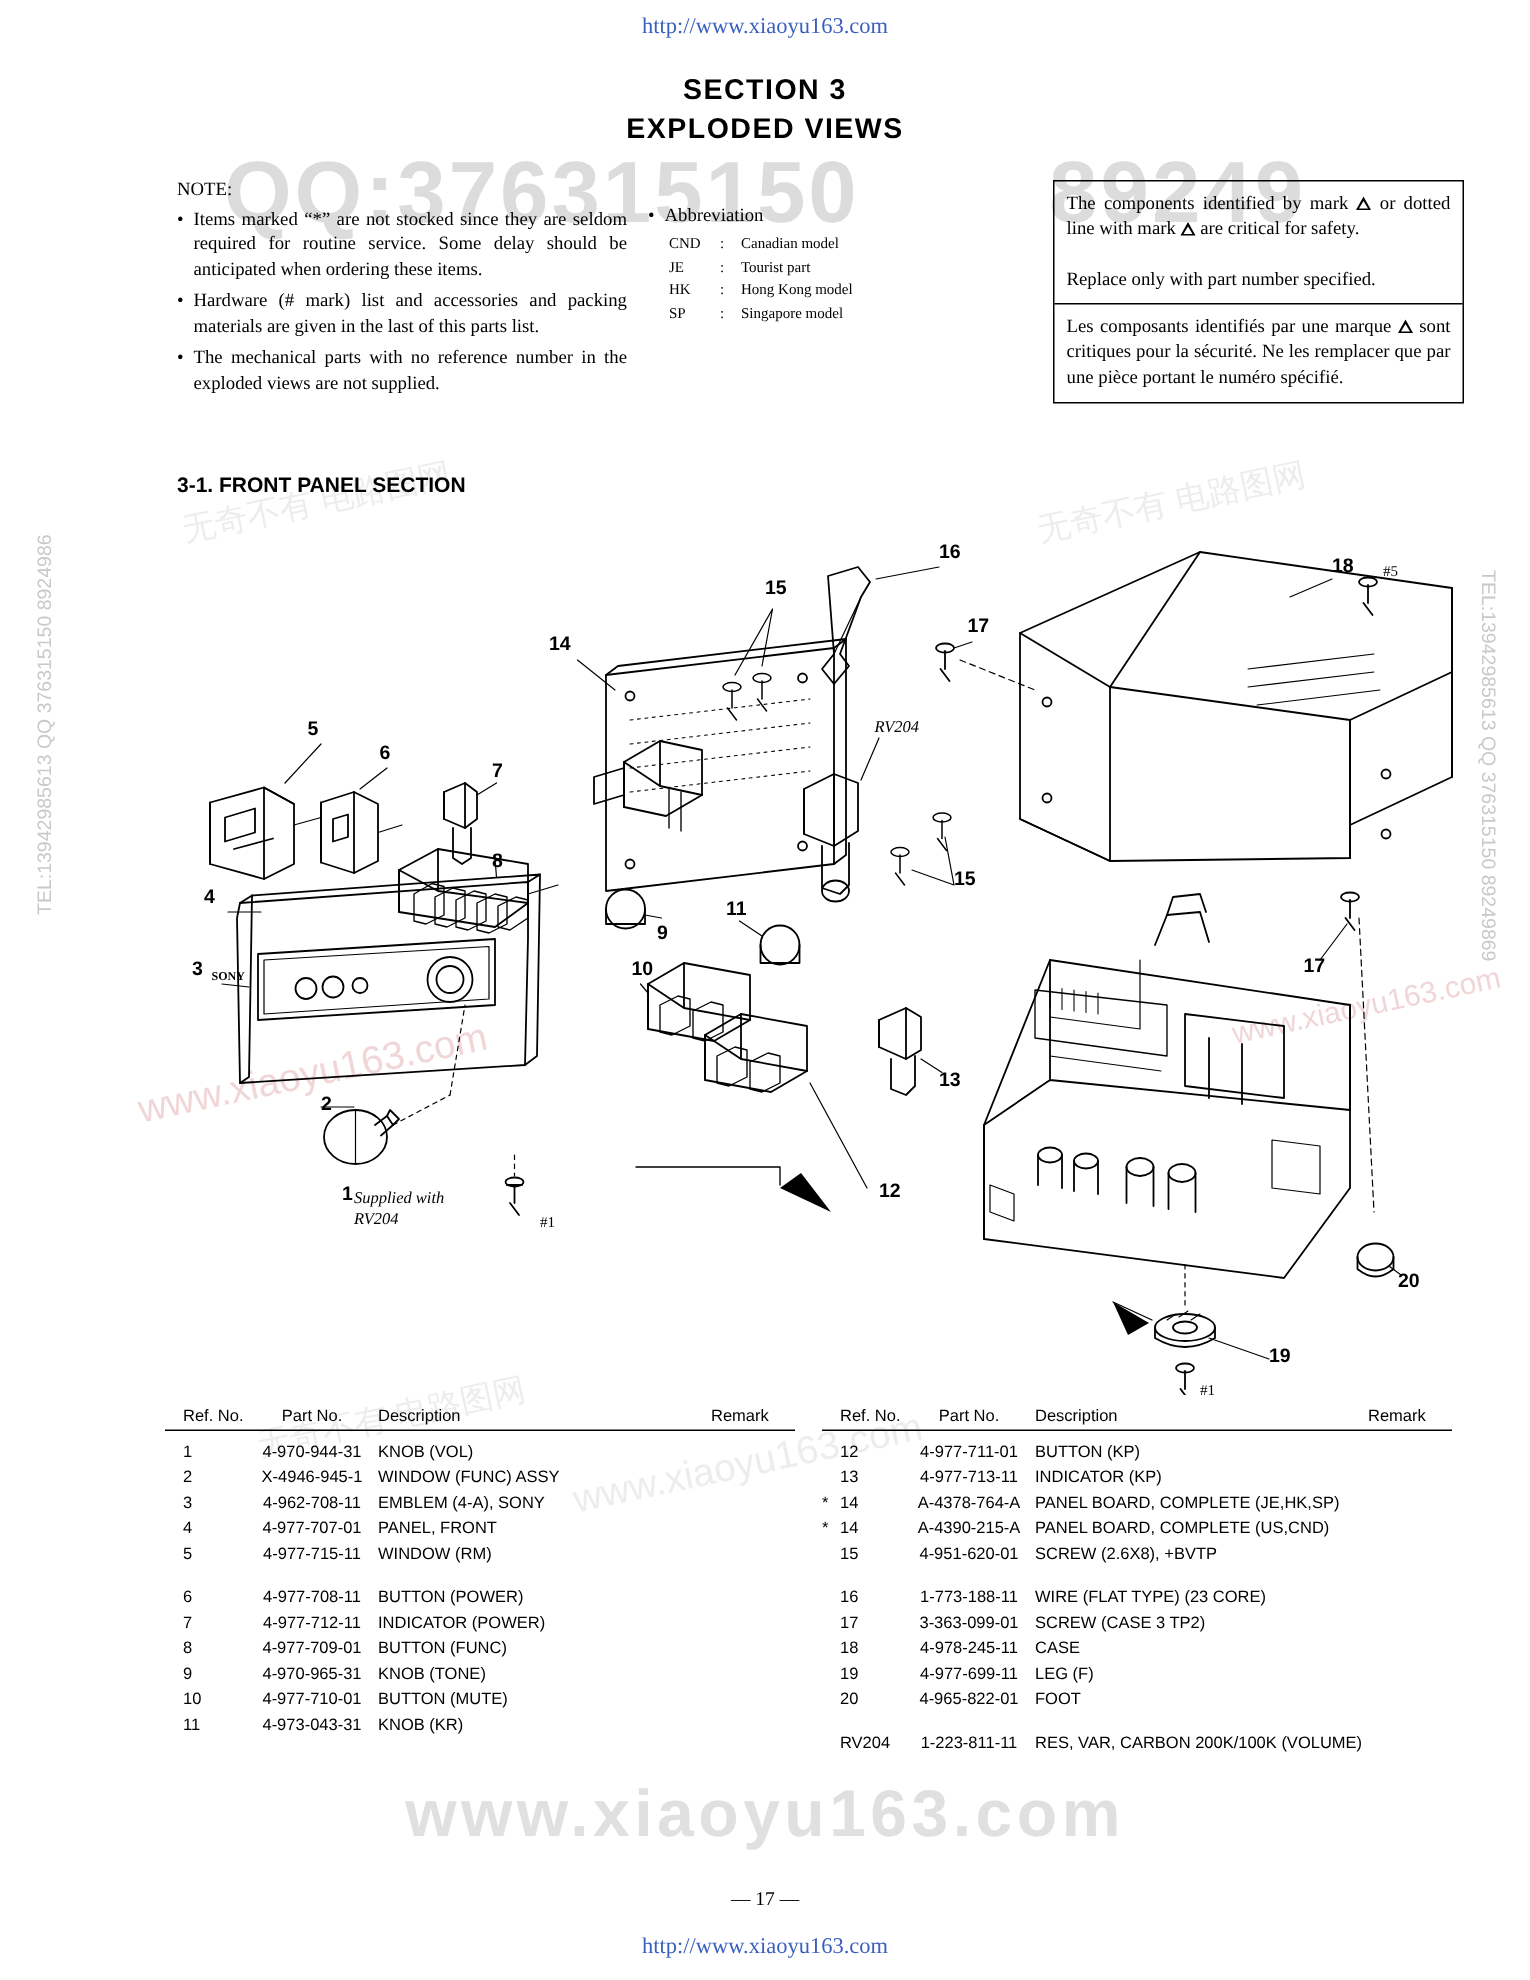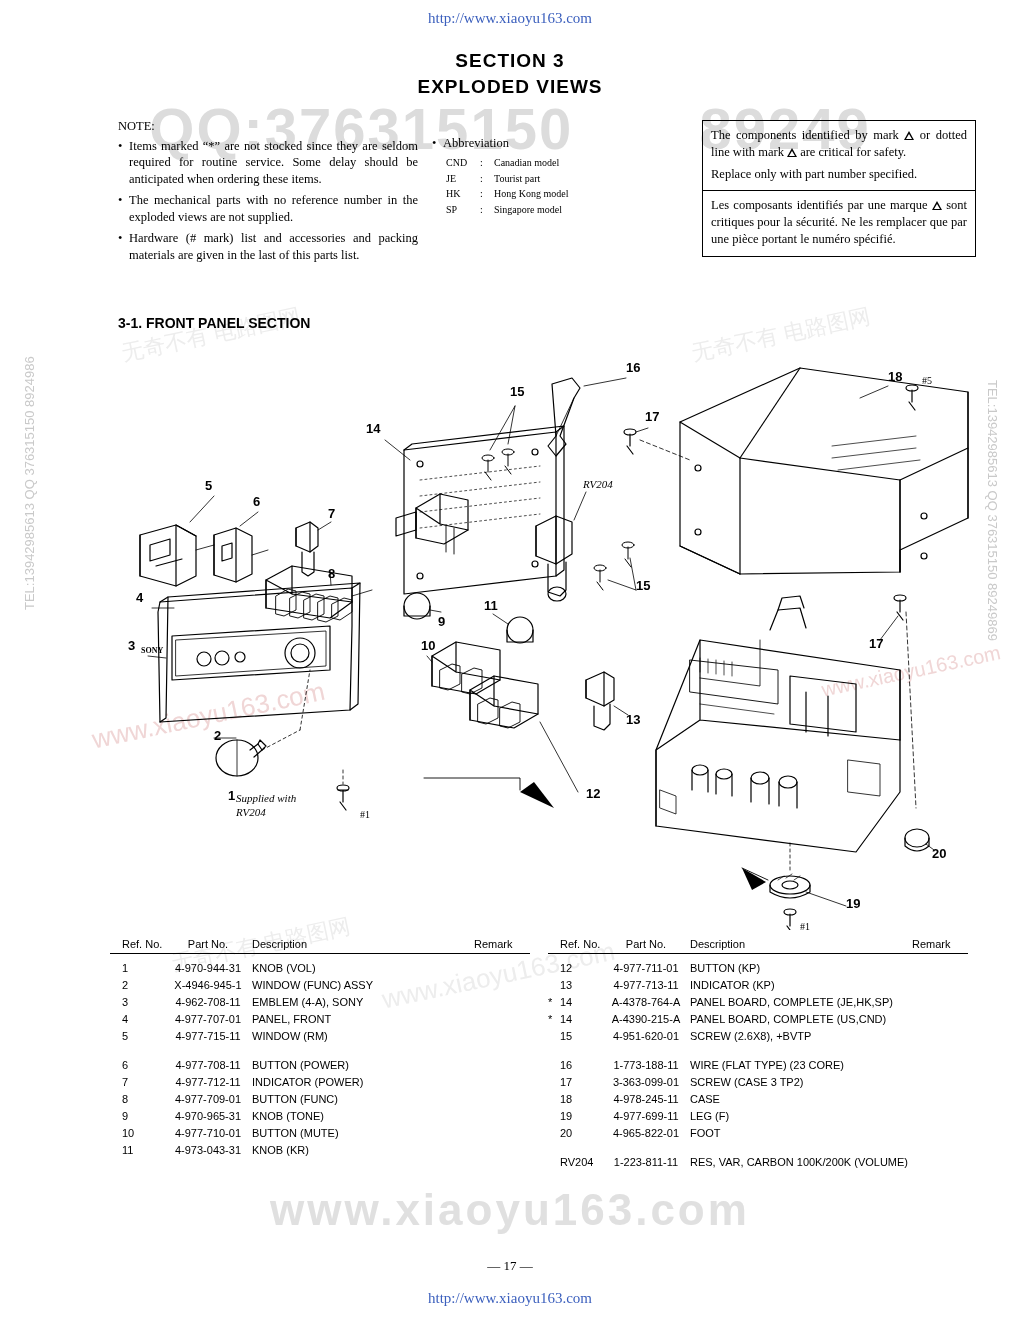--- a/index.html
+++ b/index.html
@@ -125,22 +125,22 @@
 
   <div class="sec-title">
     <span>SECTION  3</span>
     <span class="l2">EXPLODED VIEWS</span>
   </div>
 
   <div class="notes">
     <div class="hd">NOTE:</div>
     <ul>
       <li>Items marked “*” are not stocked since they are seldom required for routine service. Some delay should be anticipated when ordering these items.</li>
+      <li>Hardware (# mark) list and accessories and packing materials are given in the last of this parts list.</li>
       <li>The mechanical parts with no reference number in the exploded views are not supplied.</li>
-      <li>Hardware (# mark) list and accessories and packing materials are given in the last of this parts list.</li>
     </ul>
   </div>
 
   <div class="abbr">
     <div class="bullet">Abbreviation</div>
     <table>
       <tbody>
           <tr>
         <td class="k">CND</td>
         <td class="c">:</td>
@@ -161,21 +161,21 @@
         <td class="c">:</td>
         <td>Singapore model</td>
       </tr>
     </tbody>
       </table>
   </div>
 
   <div class="caution">
     <div class="cell">
       <span>The components identified by mark </span><span class="tri"><i></i></span><span> or dotted line with mark </span><span class="tri"><i></i></span><span> are critical for safety.</span>
-      <div style="margin-top:4px">Replace only with part number specified.</div>
+      <div style="margin-top:16px">Replace only with part number specified.</div>
     </div>
     <div class="cell sep">
       <span>Les composants identifiés par une marque </span><span class="tri"><i></i></span><span> sont critiques pour la sécurité. Ne les remplacer que par une pièce portant le numéro spécifié.</span>
     </div>
   </div>
 
   <div class="subsec">3-1. FRONT PANEL SECTION</div>
 
   <div class="draw">
     <svg width="1020" height="590" viewBox="0 0 1020 590" xmlns="http://www.w3.org/2000/svg">
@@ -591,21 +591,21 @@
             <div class="c-ref">20</div>
             <div class="c-part">4-965-822-01</div>
             <div class="c-desc">FOOT</div>
             <div class="c-rem"></div>
           </div>
         <div class="spacer"></div>
         <div class="prow">
             <div class="c-star"></div>
             <div class="c-ref">RV204</div>
             <div class="c-part">1-223-811-11</div>
-            <div class="c-desc">RES, VAR, CARBON 100K/200K (VOLUME)</div>
+            <div class="c-desc">RES, VAR, CARBON 200K/100K (VOLUME)</div>
             <div class="c-rem"></div>
           </div>
       </div>
     </div>
   </div>
 
   <div class="pageno">— 17 —</div>
 </div>
 
 </body></html>

